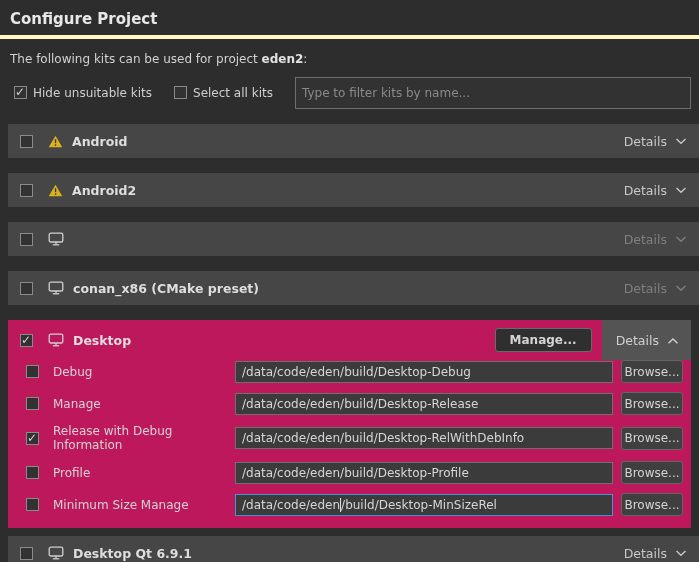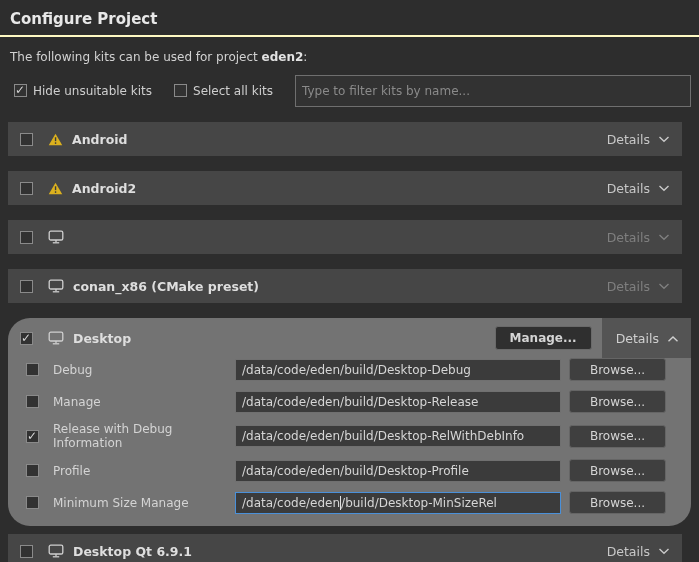--- a/index.html
+++ b/index.html
@@ -4,21 +4,21 @@
 <style>
   * { margin: 0; padding: 0; box-sizing: border-box; }
   html,body { width: 699px; height: 562px; }
   body {
     background: #2d2d2d;
     font-family: "DejaVu Sans", "Liberation Sans", sans-serif;
     font-size: 12px;
     color: #cfcfcf;
     overflow: hidden;
   }
-  .title-bar { padding: 10px 10px 7px 10px; border-bottom: 2px solid #fef9c3; }
+  .title-bar { padding: 10px 10px 7px 10px; border-bottom: 4px solid #fef9c3; }
   .title-bar h1 { font-size: 15px; font-weight: bold; color: #e8e8e8; }
   .intro { margin: 13px 10px 0 10px; color: #d2d2d2; }
   .intro .proj { font-weight: bold; color: #e2e2e2; }
 
   .controls { display: flex; align-items: center; margin: 11px 8px 0 14px; }
   .cb-group { display: flex; align-items: flex-start; margin-right: 22px; cursor: default; }
   .checkbox {
     width: 13px; height: 13px; background: #323232; border: 1px solid #8a8a8a;
     margin-right: 6px; flex: 0 0 auto; position: relative;
   }
@@ -26,56 +26,56 @@
     content: "✓"; position: absolute; left: 0px; top: -2px;
     font-size: 12px; color: #d6d6d6; line-height: 14px;
   }
   .filter-input {
     flex: 1; height: 32px; background: #323232; border: 1px solid #6f6f6f;
     color: #d6d6d6; font-family: inherit; font-size: 12px; padding: 0 6px; outline: none;
   }
   .filter-input::placeholder { color: #8a8a8a; }
 
   .kit-row {
-    margin: 15px 17px 0 8px; height: 34px; background: #464646;
+    margin: 15px 0 0 8px; height: 34px; background: #464646;
     display: flex; align-items: center; padding: 0 12px;
   }
   .kit-row .kit-icon { margin-left: 9px; display: flex; align-items: center; }
   .kit-name { margin-left: 9px; font-weight: bold; color: #dedede; font-size: 12.5px; }
   .details-btn {
     margin-left: auto; display: flex; align-items: center; gap: 8px;
     color: #c8c8c8; font-size: 12.5px; cursor: default;
   }
   .details-btn.disabled { color: #7f7f7f; }
   .details-btn svg { display: block; }
 
-  .kit-panel { margin: 15px 8px 0 8px; background: #737373; padding-bottom: 3px; border-radius: 22px; }
+  .kit-panel { margin: 15px 8px 0 8px; background: #be185d; padding-bottom: 3px; }
   .panel-header { height: 40px; display: flex; align-items: center; padding-left: 12px; }
   .panel-header .kit-icon { margin-left: 9px; display: flex; align-items: center; }
   .btn {
     font-family: inherit; font-size: 12px; color: #d4d4d4;
     background: #2f2f2f; border: 1px solid #6a6a6a; border-radius: 3px;
     height: 24px; padding: 0 14px; cursor: default;
   }
   .manage-btn { margin-left: auto; margin-right: 10px; font-weight: bold; }
   .details-toggle {
     height: 40px; background: #545454; display: flex; align-items: center; gap: 8px;
     padding: 0 12px 0 14px; color: #d0d0d0; font-size: 12.5px; cursor: default;
   }
-  .cfg-row { display: flex; align-items: center; margin: 0 25px 9px 18px; }
+  .cfg-row { display: flex; align-items: center; margin: 0 8px 9px 18px; }
   .cfg-row:first-of-type { margin-top: 8px; }
   .cfg-label { margin-left: 8px; width: 182px; color: #d4d4d4; flex: 0 0 auto; }
   .path-field {
     flex: 1; height: 22px; background: #3b3b3b; border: 1px solid #707070;
     color: #d6d6d6; padding: 0 6px; display: flex; align-items: center;
     white-space: nowrap; overflow: hidden;
   }
   .path-field.focused { border-color: #4a90d9; }
   .caret { display: inline-block; width: 1px; height: 14px; background: #e0e0e0; }
-  .browse-btn { width: 97px; flex: 0 0 auto; margin-left: 8px; background: #3f3f3f; border-color: #656565; padding: 0; height: 23px; }
+  .browse-btn { width: 62px; flex: 0 0 auto; margin-left: 8px; background: #3f3f3f; border-color: #656565; padding: 0; height: 23px; }
 
   .warning-svg { width: 15px; height: 13px; }
   .monitor-svg { width: 16px; height: 14px; }
 </style>
 </head>
 <body>
 
 <div class="title-bar">
   <h1>Configure Project</h1>
 </div>

